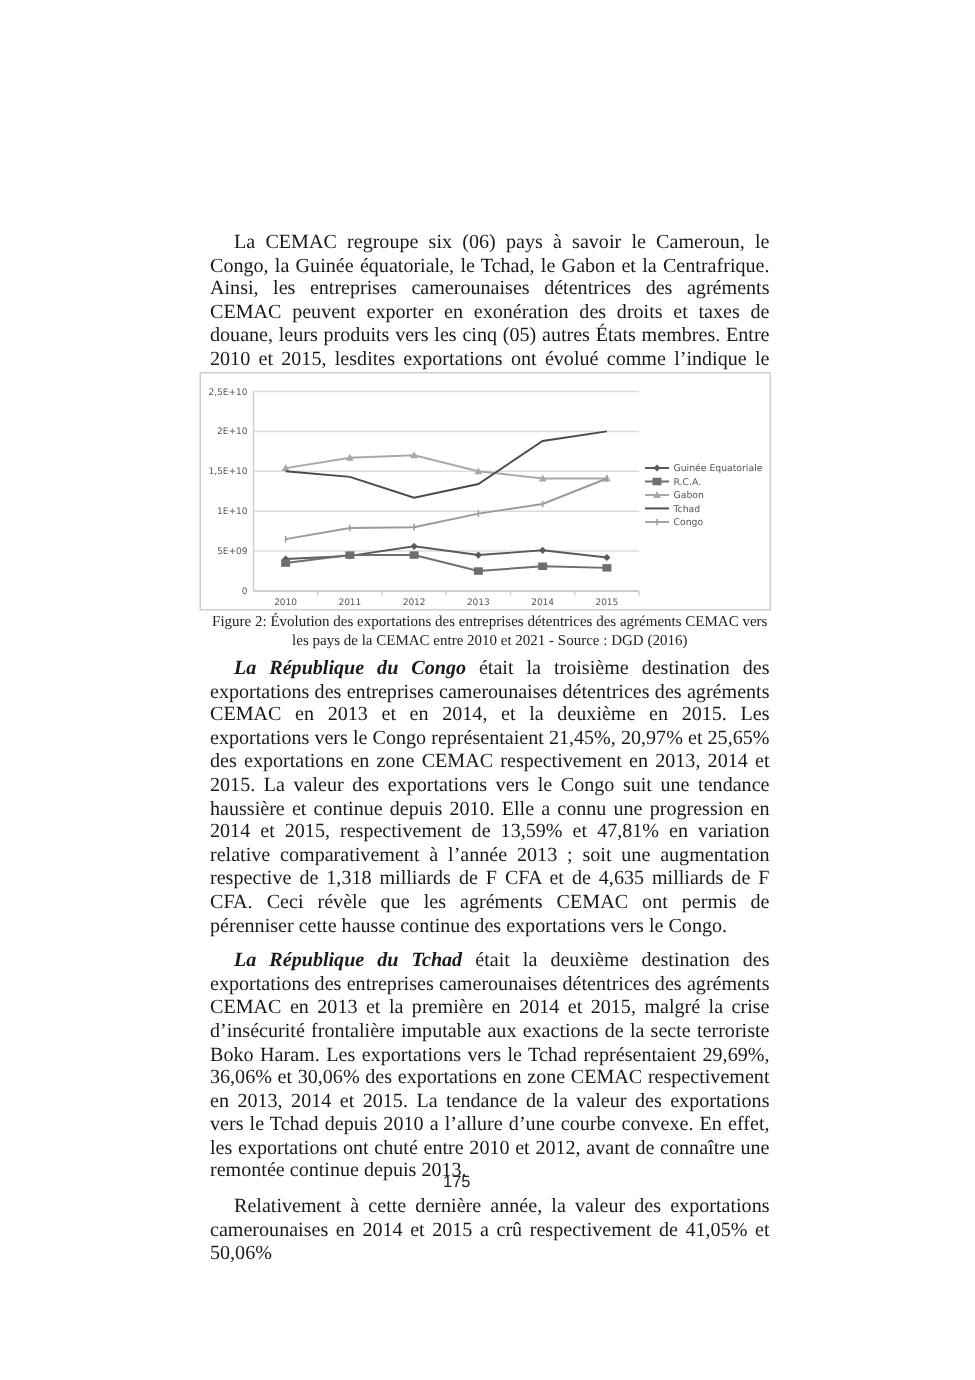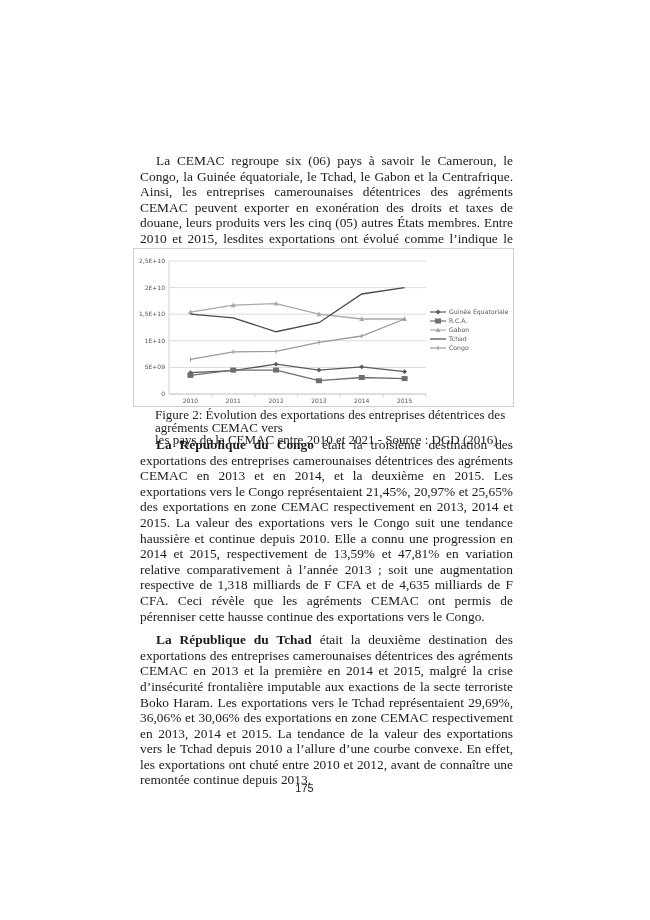--- a/index.html
+++ b/index.html
@@ -9,31 +9,31 @@
     font-family: "Liberation Serif", serif;
     font-size: 13.4px;
     line-height: 15.6px;
     color: #1a1a1a;
     text-align: justify;
     position: absolute;
     left: 140px;
     width: 373px;
   }
   .text p { margin: 0; text-indent: 16px; }
-  .text b { font-weight: bold; }
+  .text b { font-weight: bold; font-style: italic; }
   #para1 { top: 153px; }
   #chart-frame {
     position: absolute; left: 133px; top: 248px; width: 381px; height: 159px;
     border: 1px solid #cfcfcf; box-sizing: border-box; background: #fff;
   }
   #chart-svg { position: absolute; left: 0; top: 0; }
   #caption {
-    position: absolute; left: 155px; top: 409px; width: 373px;
-    font-family: "Liberation Serif", serif; font-size: 13px; line-height: 12.5px;
-    color: #222; 
+    position: absolute; left: 140px; top: 409px; width: 373px;
+    font-family: "Liberation Serif", serif; font-size: 10px; line-height: 12.5px;
+    color: #222; text-align: center;
   }
   #body2 { top: 437px; }
   #body2 p { margin-bottom: 8px; }
   #page-number {
     position: absolute; left: 0; width: 609px; top: 782px; text-align: center;
     font-family: "Liberation Sans", sans-serif; font-size: 11px; color: #222;
   }
   .axis-label { font-family: "DejaVu Sans", sans-serif; font-size: 6px; fill: #555; }
   .legend-label { font-family: "DejaVu Sans", sans-serif; font-size: 6.2px; fill: #555; }
 </style>
@@ -120,16 +120,17 @@
   </div>
 
   <div id="caption">
     <div>Figure 2: Évolution des exportations des entreprises détentrices des agréments CEMAC vers</div>
     <div>les pays de la CEMAC entre 2010 et 2021 - Source : DGD (2016)</div>
   </div>
 
   <div class="text" id="body2">
     <p><b>La République du Congo</b><span> était la troisième destination des exportations des entreprises camerounaises détentrices des agréments CEMAC en 2013 et en 2014, et la deuxième en 2015. Les exportations vers le Congo représentaient 21,45%, 20,97% et 25,65% des exportations en zone CEMAC respectivement en 2013, 2014 et 2015. La valeur des exportations vers le Congo suit une tendance haussière et continue depuis 2010. Elle a connu une progression en 2014 et 2015, respectivement de 13,59% et 47,81% en variation relative comparativement à l’année 2013 ; soit une augmentation respective de 1,318 milliards de F CFA et de 4,635 milliards de F CFA. Ceci révèle que les agréments CEMAC ont permis de pérenniser cette hausse continue des exportations vers le Congo.</span></p>
     <p><b>La République du Tchad</b><span> était la deuxième destination des exportations des entreprises camerounaises détentrices des agréments CEMAC en 2013 et la première en 2014 et 2015, malgré la crise d’insécurité frontalière imputable aux exactions de la secte terroriste Boko Haram. Les exportations vers le Tchad représentaient 29,69%, 36,06% et 30,06% des exportations en zone CEMAC respectivement en 2013, 2014 et 2015. La tendance de la valeur des exportations vers le Tchad depuis 2010 a l’allure d’une courbe convexe. En effet, les exportations ont chuté entre 2010 et 2012, avant de connaître une remontée continue depuis 2013.</span></p>
+    <p style="text-align-last: justify;">Relativement à cette dernière année, la valeur des exportations camerounaises en 2014 et 2015 a crû respectivement de 41,05% et 50,06%</p>
   </div>
 
   <div id="page-number">175</div>
 </div>
 
 </body></html>

